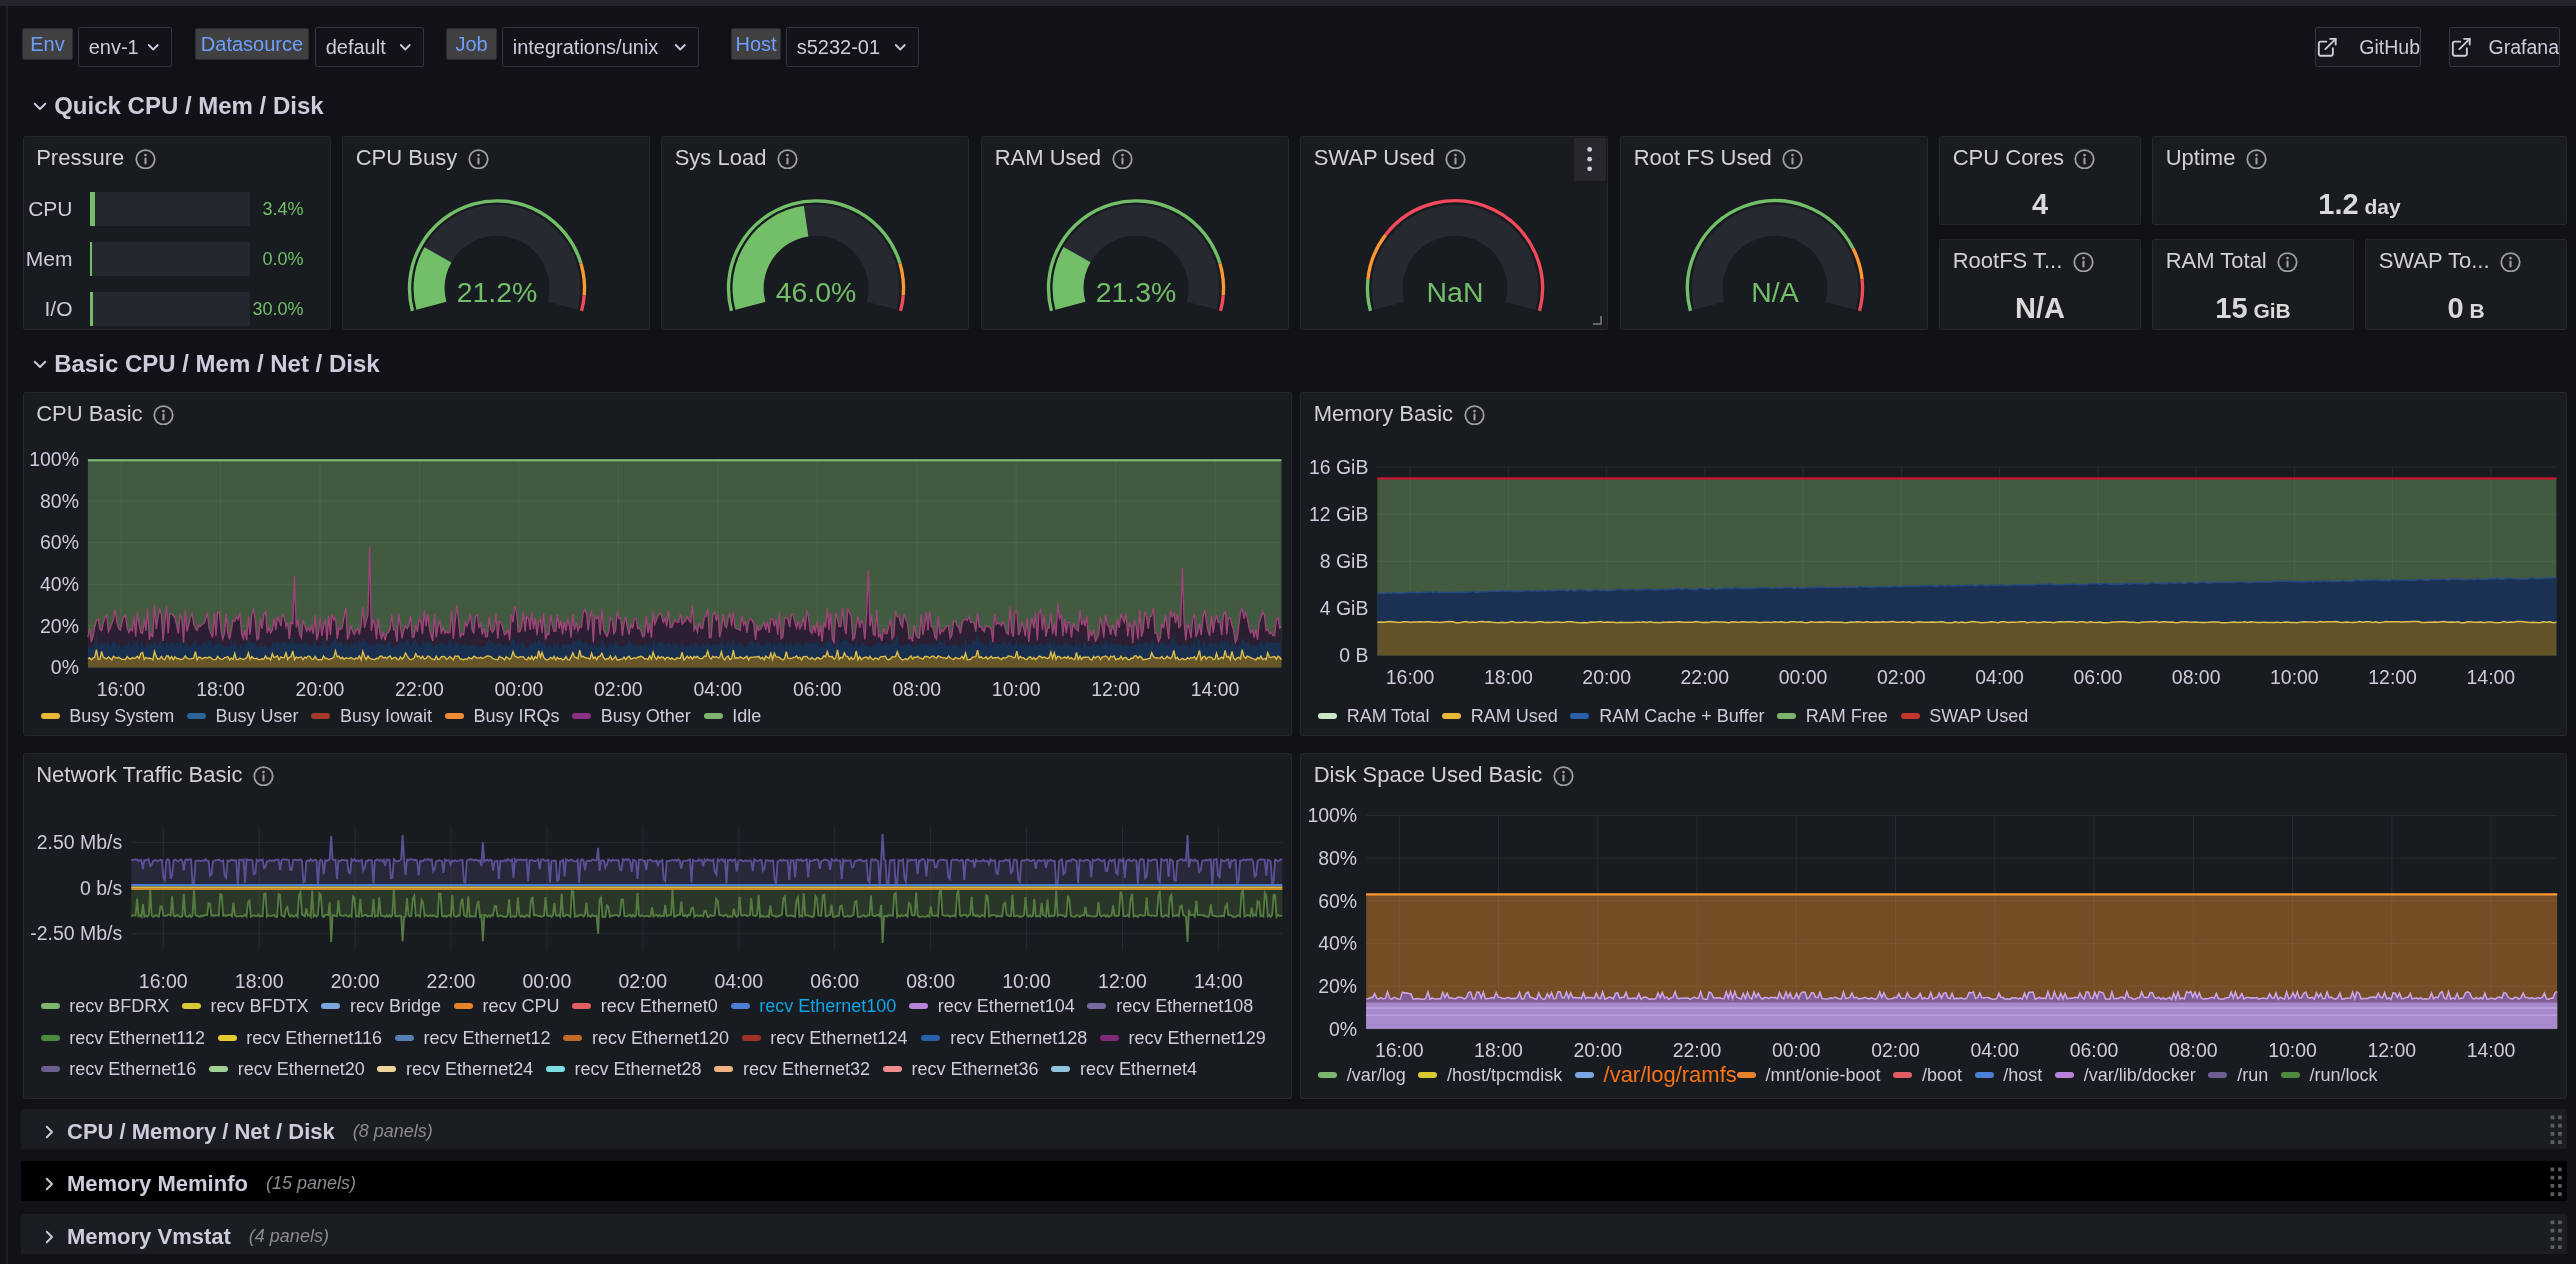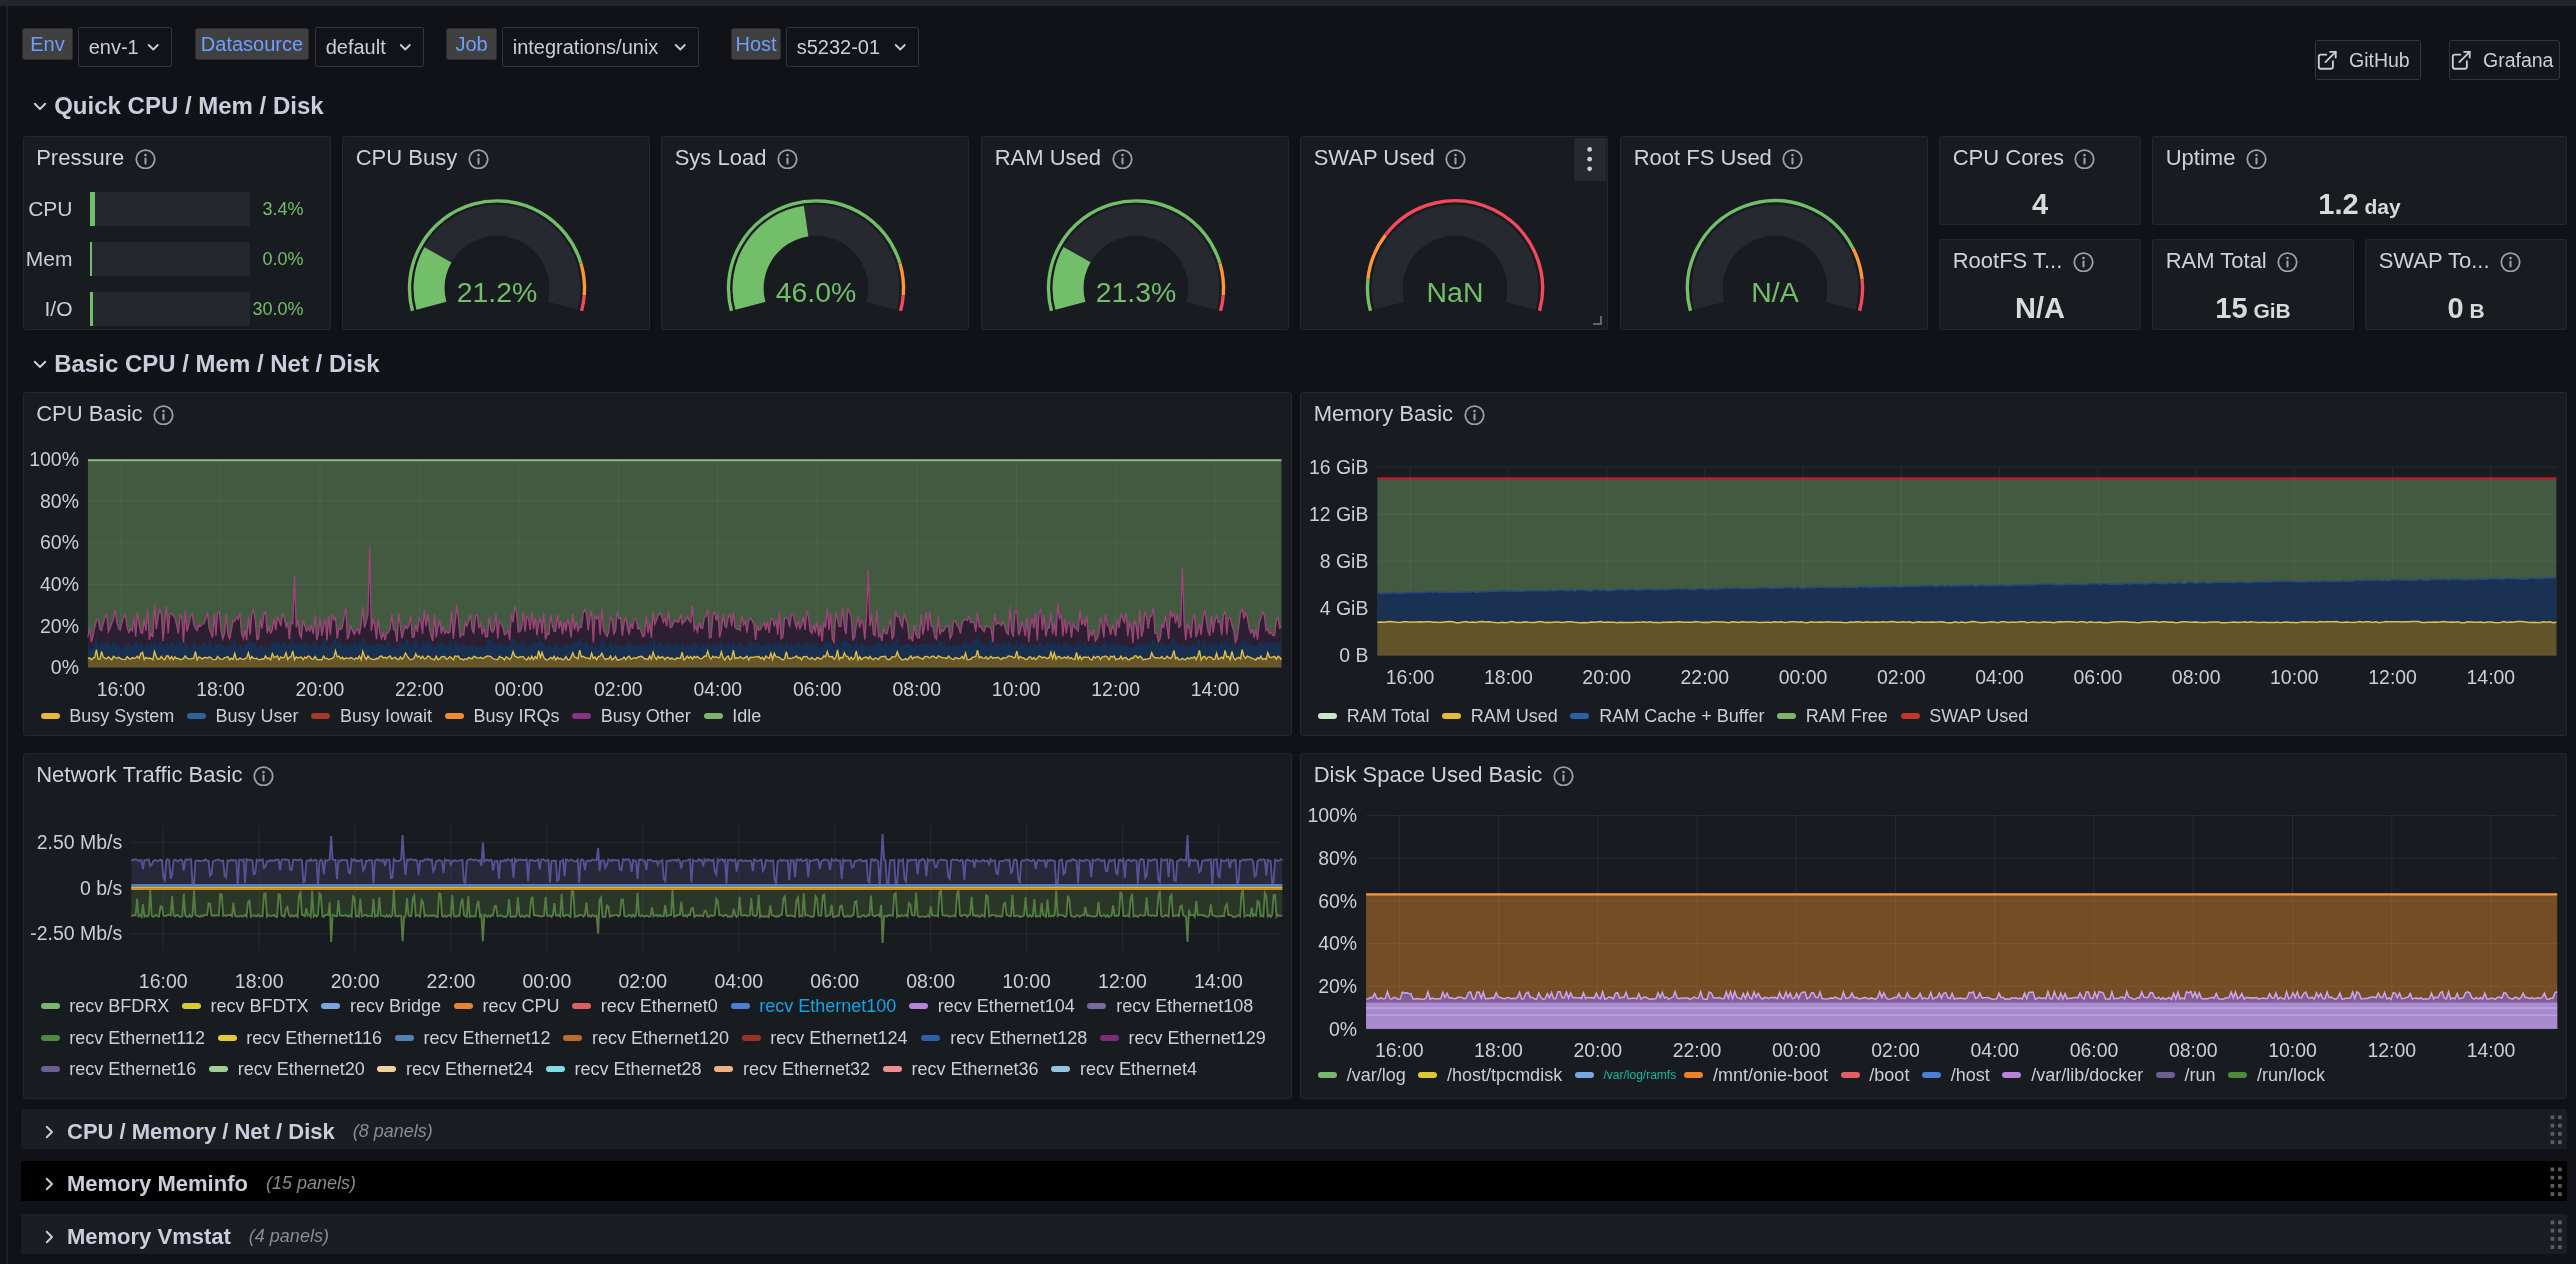--- a/index.html
+++ b/index.html
@@ -3,21 +3,21 @@
 * { margin:0; padding:0; box-sizing:border-box; }
 body { width:2576px; height:1264px; background:#111217; font-family:"Liberation Sans",sans-serif; color:#ccccdc; overflow:hidden; position:relative; }
 .panel { position:absolute; background:#181b1f; border:0.7px solid #24272c; border-radius:2.2px; }
 .ptitle { position:absolute; left:12.7px; top:7.5px; display:flex; align-items:center; gap:10.5px; height:27px; }
 .ptitle span { font-size:22px; font-weight:500; color:#d0d1d6; white-space:nowrap; }
 .vlabel { position:absolute; top:28px; height:32px; background:#404040; border:0.7px solid #2a2c33; border-radius:2.2px;
   color:#6e9fff; font-size:20px; font-weight:500; display:flex; align-items:center; justify-content:center; white-space:nowrap; }
 .vvalue { position:absolute; top:27px; height:40px; background:#111318; border:0.7px solid #33353c; border-radius:2.2px;
   color:#ccccdc; font-size:20px; display:flex; align-items:center; justify-content:space-between; gap:6px; padding:0 9.7px; white-space:nowrap; }
 .btn { position:absolute; top:27px; height:40px; border:0.7px solid #33353c; border-radius:2.2px; background:#14161b;
-  color:#ccccdc; font-size:19.5px; font-weight:500; display:flex; align-items:center; justify-content:flex-start; gap:10.5px;margin-top:13px; }
+  color:#ccccdc; font-size:19.5px; font-weight:500; display:flex; align-items:center; justify-content:space-between; gap:10.5px; }
 </style></head><body>
 <div style="position:absolute;left:0;top:0;width:2576px;height:6px;background:#22252b"></div>
 <div style="position:absolute;left:6px;top:6px;width:1.5px;height:1258px;background:#1d1f24"></div>
 <div class="vlabel" style="left:22px;width:51px">Env</div>
 <div class="vvalue" style="left:78px;width:94px">
     <span>env-1</span>
     <svg width="16.5" height="16.5" viewBox="0 0 22 22">
       <path d="M5 8 L11 14 L17 8" fill="none" stroke="#ccccdc" stroke-width="2.4" stroke-linecap="round" stroke-linejoin="round"></path>
     </svg>
   </div>
@@ -540,21 +540,21 @@
       <text x="1324.1" y="405" text-anchor="middle" font-size="26" fill="#ccccdc">10:00</text>
       <text x="1456.7" y="405" text-anchor="middle" font-size="26" fill="#ccccdc">12:00</text>
       <text x="1589.2" y="405" text-anchor="middle" font-size="26" fill="#ccccdc">14:00</text>
     </svg>
     <div style="position:absolute;left:17px;top:309px;height:24px;display:flex;align-items:center;white-space:nowrap">
       <span style="display:inline-block;width:19px;height:6.7px;border-radius:3.4px;background:#7cb56e;margin-right:9.7px"></span>
       <span style="font-size:18px;color:#ccccdc;margin-right:12.7px">/var/log</span>
       <span style="display:inline-block;width:19px;height:6.7px;border-radius:3.4px;background:#d9c933;margin-right:9.7px"></span>
       <span style="font-size:18px;color:#ccccdc;margin-right:12.7px">/host/tpcmdisk</span>
       <span style="display:inline-block;width:19px;height:6.7px;border-radius:3.4px;background:#7aa6e0;margin-right:9.7px"></span>
-      <span style="font-size:12px;color:#14b8a6;margin-right:8px">/var/log/ramfs</span>
+      <span style="font-size:22px;color:#f97316;margin-right:0">/var/log/ramfs</span>
       <span style="display:inline-block;width:19px;height:6.7px;border-radius:3.4px;background:#e8832c;margin-right:9.7px"></span>
       <span style="font-size:18px;color:#ccccdc;margin-right:12.7px">/mnt/onie-boot</span>
       <span style="display:inline-block;width:19px;height:6.7px;border-radius:3.4px;background:#e25c64;margin-right:9.7px"></span>
       <span style="font-size:18px;color:#ccccdc;margin-right:12.7px">/boot</span>
       <span style="display:inline-block;width:19px;height:6.7px;border-radius:3.4px;background:#4a7fd4;margin-right:9.7px"></span>
       <span style="font-size:18px;color:#ccccdc;margin-right:12.7px">/host</span>
       <span style="display:inline-block;width:19px;height:6.7px;border-radius:3.4px;background:#b784d9;margin-right:9.7px"></span>
       <span style="font-size:18px;color:#ccccdc;margin-right:12.7px">/var/lib/docker</span>
       <span style="display:inline-block;width:19px;height:6.7px;border-radius:3.4px;background:#6b5e91;margin-right:9.7px"></span>
       <span style="font-size:18px;color:#ccccdc;margin-right:12.7px">/run</span>

